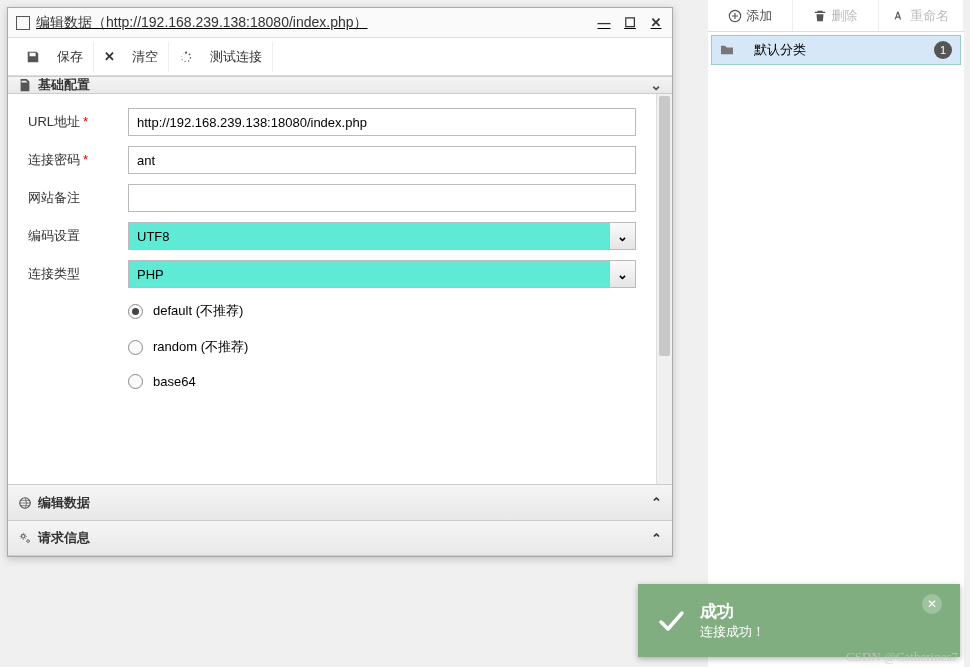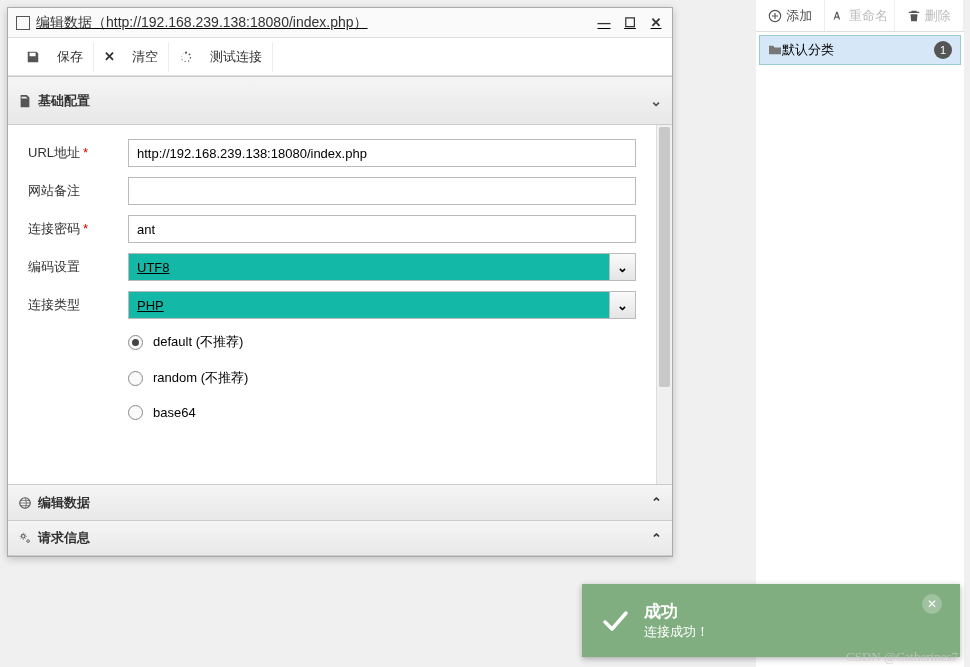--- a/index.html
+++ b/index.html
@@ -48,21 +48,21 @@
       align-items: center;
       gap: 17px;
       padding: 6px 10px;
       cursor: pointer;
       color: #333;
       border-right: 1px solid #eee;
     }
     .icon-svg { width: 14px; height: 14px; fill: #555; }
     
     .panel-header {
-      height: 49px;
+      height: 18px;
       background: linear-gradient(#f5f5f5, #e8e8e8);
       border-bottom: 1px solid #ccc;
       border-top: 1px solid #ccc;
       display: flex;
       align-items: center;
       padding: 0 10px;
       cursor: pointer;
       font-weight: bold;
       color: #333;
     }
@@ -96,21 +96,21 @@
       background: #fff;
       font-size: 13px;
     }
     
     .select-wrap {
       flex: 1;
       display: flex;
       border: 1px solid #bbb;
       height: 28px;
     }
-    .select-wrap .sel-text { flex: 1; padding: 0 8px; display: flex; align-items: center; background: #14b8a6; text-decoration: underline; }
+    .select-wrap .sel-text { flex: 1; padding: 0 8px; display: flex; align-items: center; background: #5eead4; }
     .select-wrap .sel-btn {
       width: 26px;
       background: linear-gradient(#fafafa, #e5e5e5);
       border-left: 1px solid #bbb;
       display: flex;
       align-items: center;
       justify-content: center;
       cursor: pointer;
       font-weight: bold;
     }
@@ -162,21 +162,21 @@
       font-weight: bold;
       color: #333;
     }
     .collapsed-panel .spacer { flex: 1; }
     
     
     .sidebar {
       position: absolute;
       right: 6px;
       top: 0;
-      width: 208px;
+      width: 256px;
       height: 100%;
       background: #fff;
     }
     .side-toolbar {
       height: 32px;
       display: flex;
       border-bottom: 1px solid #ddd;
     }
     .side-btn {
       flex: 1;
@@ -190,36 +190,36 @@
     }
     .side-btn.disabled { color: #bbb; cursor: default; }
     .side-item {
       height: 30px;
       background: #d6e7f7;
       border: 1px solid #9cc;
       margin: 3px;
       display: flex;
       align-items: center;
       padding: 0 8px;
-      gap: 0;
+      gap: 20px;
     }
     .side-item .badge {
       width: 18px; height: 18px; border-radius: 50%;
       background: #555; color: #fff;
       display: flex; align-items: center; justify-content: center;
       font-size: 11px;
     }
     .folder-icon { width: 14px; height: 12px; fill: #777; }
     
     
     .toast {
       position: absolute;
       right: 10px;
       bottom: 10px;
-      width: 378px;
+      width: 322px;
       height: 73px;
       background: #80ae80;
       color: #fff;
       display: flex;
       align-items: center;
       padding: 0 18px;
       gap: 14px;
       box-shadow: 0 2px 6px rgba(0,0,0,0.3);
     }
     .toast-check {
@@ -255,29 +255,29 @@
   <div class="side-toolbar">
     <div class="side-btn">
       <svg class="icon-svg" viewBox="0 0 16 16">
           <circle cx="8" cy="8" r="6.5" fill="none" stroke="#555" stroke-width="1.3"></circle>
           <path d="M8 4.5v7M4.5 8h7" stroke="#555" stroke-width="1.3"></path>
         </svg>
       <span>添加</span>
     </div>
     <div class="side-btn disabled">
       <svg class="icon-svg" viewBox="0 0 16 16" fill="#bbb">
+          <path d="M5 3V2h6v1h3v1.5H2V3h3zm-1 3h8l-.7 8H4.7L4 6z"></path>
+        </svg>
+      <span>删除</span>
+    </div>
+    <div class="side-btn disabled">
+      <svg class="icon-svg" viewBox="0 0 16 16" fill="#bbb">
           <path d="M3 12L6 3h1.5L10.5 12H9l-.7-2H5l-.7 2H3zm2.4-3.5h2.5L6.7 5 5.4 8.5z"></path>
         </svg>
       <span>重命名</span>
-    </div>
-    <div class="side-btn disabled">
-      <svg class="icon-svg" viewBox="0 0 16 16" fill="#bbb">
-          <path d="M5 3V2h6v1h3v1.5H2V3h3zm-1 3h8l-.7 8H4.7L4 6z"></path>
-        </svg>
-      <span>删除</span>
     </div>
   </div>
   <div class="side-item">
     <svg class="folder-icon" viewBox="0 0 16 14">
         <path d="M1 2h5l1.5 2H15v8H1V2z"></path>
       </svg>
     <span style="flex:1">默认分类</span>
     <span class="badge">1</span>
   </div>
 </div>
@@ -336,29 +336,29 @@
     <div style="padding-right:16px">
 
     <div class="form-row">
       <div class="form-label">
         <span>URL地址</span><span class="req">*</span>
       </div>
       <input class="form-input" value="http://192.168.239.138:18080/index.php" style="">
     </div>
 
     <div class="form-row">
+      <div class="form-label">
+        <span>连接密码</span><span class="req">*</span>
+      </div>
+      <input class="form-input" value="ant" style="">
+    </div>
+
+    <div class="form-row">
       <div class="form-label">网站备注</div>
       <input class="form-input" value="" style="">
-    </div>
-
-    <div class="form-row">
-      <div class="form-label">
-        <span>连接密码</span><span class="req">*</span>
-      </div>
-      <input class="form-input" value="ant" style="">
     </div>
 
     <div class="form-row">
       <div class="form-label">编码设置</div>
       <div class="select-wrap">
         <div class="sel-text">UTF8</div>
         <div class="sel-btn">⌄</div>
       </div>
     </div>
 

